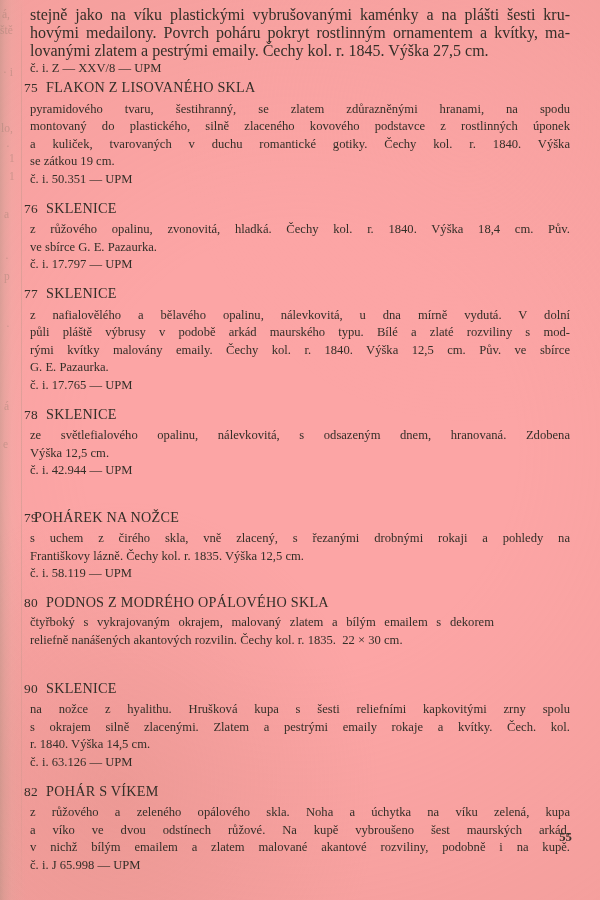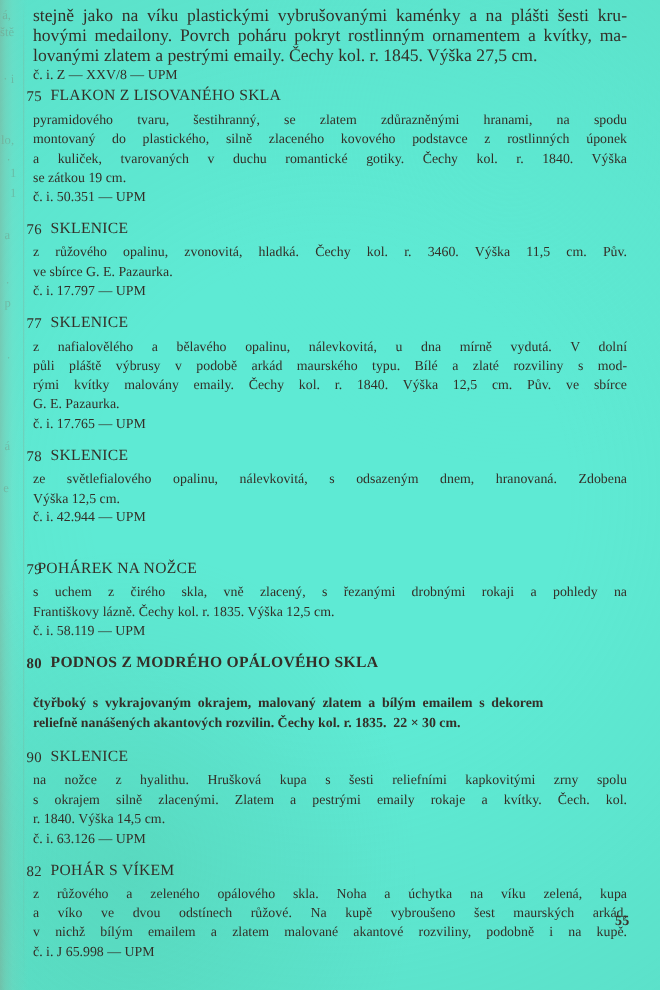--- a/index.html
+++ b/index.html
@@ -4,21 +4,21 @@
 <style>
   html, body {
     margin: 0;
     padding: 0;
     background: #ffffff;
   }
   #page {
     position: relative;
     width: 600px;
     height: 900px;
-    background: #5eead4;
+    background: #fca5a5;
     overflow: hidden;
     font-family: "Liberation Serif", "DejaVu Serif", serif;
     color: #342f28;
   }
   
   #grain {
     position: absolute;
     inset: 0;
     pointer-events: none;
     background:
@@ -169,21 +169,21 @@
             <div style="text-align: justify; text-align-last: justify; white-space: pre-wrap;">pyramidového tvaru, šestihranný, se zlatem zdůrazněnými hranami, na spodu</div>
             <div style="text-align: justify; text-align-last: justify; white-space: pre-wrap;">montovaný do plastického, silně zlaceného kovového podstavce z rostlinných úponek</div>
             <div style="text-align: justify; text-align-last: justify; white-space: pre-wrap;">a kuliček, tvarovaných v duchu romantické gotiky. Čechy kol. r. 1840. Výška</div>
             <div style="text-align: left; text-align-last: left; white-space: pre-wrap;">se zátkou 19 cm.</div>
           </div>
           <div class="entry-inv">č. i. 50.351 — UPM</div>
         </div>
         <div class="entry" style="position: absolute; left: 0px; top: 198.5px; width: 600px;">
           <div class="entry-head" style="padding-left: 16px;"><span class="entry-num" style="left: 16px;">76</span><span class="entry-title">SKLENICE</span></div>
           <div class="entry-body" style="margin-top: 3.5px;">
-            <div style="text-align: justify; text-align-last: justify; white-space: pre-wrap;">z růžového opalinu, zvonovitá, hladká. Čechy kol. r. 3460. Výška 11,5 cm. Pův.</div>
+            <div style="text-align: justify; text-align-last: justify; white-space: pre-wrap;">z růžového opalinu, zvonovitá, hladká. Čechy kol. r. 1840. Výška 18,4 cm. Pův.</div>
             <div style="text-align: left; text-align-last: left; white-space: pre-wrap;">ve sbírce G. E. Pazaurka.</div>
           </div>
           <div class="entry-inv">č. i. 17.797 — UPM</div>
         </div>
         <div class="entry" style="position: absolute; left: 0px; top: 284px; width: 600px;">
           <div class="entry-head" style="padding-left: 16px;"><span class="entry-num" style="left: 16px;">77</span><span class="entry-title">SKLENICE</span></div>
           <div class="entry-body" style="margin-top: 3.5px;">
             <div style="text-align: justify; text-align-last: justify; white-space: pre-wrap;">z nafialovělého a bělavého opalinu, nálevkovitá, u dna mírně vydutá. V dolní</div>
             <div style="text-align: justify; text-align-last: justify; white-space: pre-wrap;">půli pláště výbrusy v podobě arkád maurského typu. Bílé a zlaté rozviliny s mod-</div>
             <div style="text-align: justify; text-align-last: justify; white-space: pre-wrap;">rými kvítky malovány emaily. Čechy kol. r. 1840. Výška 12,5 cm. Pův. ve sbírce</div>
@@ -200,23 +200,23 @@
           <div class="entry-inv">č. i. 42.944 — UPM</div>
         </div>
         <div class="entry" style="position: absolute; left: 0px; top: 507.5px; width: 600px;">
           <div class="entry-head" style="padding-left: 4px;"><span class="entry-num" style="left: 16px;">79</span><span class="entry-title">POHÁREK NA NOŽCE</span></div>
           <div class="entry-body" style="margin-top: 3.5px;">
             <div style="text-align: justify; text-align-last: justify; white-space: pre-wrap;">s uchem z čirého skla, vně zlacený, s řezanými drobnými rokaji a pohledy na</div>
             <div style="text-align: left; text-align-last: left; white-space: pre-wrap;">Františkovy lázně. Čechy kol. r. 1835. Výška 12,5 cm.</div>
           </div>
           <div class="entry-inv">č. i. 58.119 — UPM</div>
         </div>
-        <div class="entry" style="position: absolute; left: 0px; top: 593px; width: 524px; font-weight: bold;">
+        <div class="entry" style="position: absolute; left: 0px; top: 593px; width: 524px;">
           <div class="entry-head" style="padding-left: 16px;"><span class="entry-num" style="left: 16px;">80</span><span class="entry-title">PODNOS Z MODRÉHO OPÁLOVÉHO SKLA</span></div>
-          <div class="entry-body" style="margin-top: 19px;">
+          <div class="entry-body" style="margin-top: 2px;">
             <div style="text-align: justify; text-align-last: justify; white-space: pre-wrap;">čtyřboký s vykrajovaným okrajem, malovaný zlatem a bílým emailem s dekorem</div>
             <div style="text-align: left; text-align-last: left; white-space: pre-wrap;">reliefně nanášených akantových rozvilin. Čechy kol. r. 1835.  22 × 30 cm.</div>
           </div>
         </div>
         <div class="entry" style="position: absolute; left: 0px; top: 678.5px; width: 600px;">
           <div class="entry-head" style="padding-left: 16px;"><span class="entry-num" style="left: 16px;">90</span><span class="entry-title">SKLENICE</span></div>
           <div class="entry-body" style="margin-top: 3.5px;">
             <div style="text-align: justify; text-align-last: justify; white-space: pre-wrap;">na nožce z hyalithu. Hrušková kupa s šesti reliefními kapkovitými zrny spolu</div>
             <div style="text-align: justify; text-align-last: justify; white-space: pre-wrap;">s okrajem silně zlacenými. Zlatem a pestrými emaily rokaje a kvítky. Čech. kol.</div>
             <div style="text-align: left; text-align-last: left; white-space: pre-wrap;">r. 1840. Výška 14,5 cm.</div>

